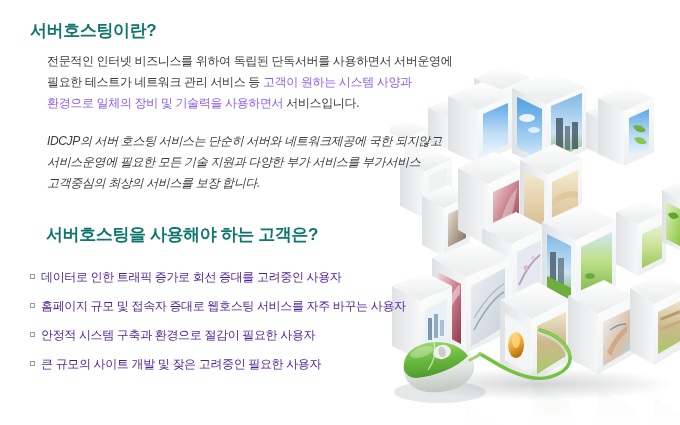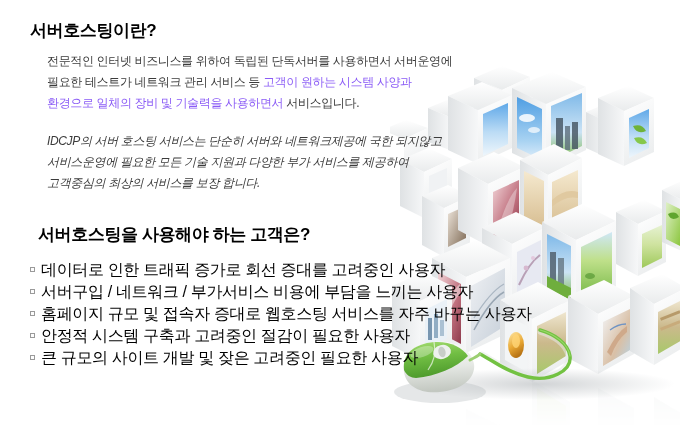--- a/index.html
+++ b/index.html
@@ -27,30 +27,30 @@
   
   .text-col {
     position: absolute;
     left: 30px;
     top: 0;
     width: 420px;
     z-index: 5;
   }
 
   .heading {
-    color: #000000;
+    color: #0f766e;
     font-size: 17px;
     font-weight: bold;
     letter-spacing: -0.4px;
     line-height: 1.2;
     white-space: nowrap;
   }
 
   #heading-1 { position: absolute; left: 0; top: 21px; }
-  #heading-2 { position: absolute; left: 8px; top: 225px; }
+  #heading-2 { position: absolute; left: 16px; top: 225px; }
 
   .para {
     position: absolute;
     left: 17px;
     font-size: 12px;
     color: #3b3b3b;
     line-height: 21px;
     letter-spacing: -0.35px;
     white-space: nowrap;
   }
@@ -64,25 +64,26 @@
   #bullet-list {
     position: absolute;
     left: 0;
     top: 259px;
     list-style: none;
   }
 
   #bullet-list li {
     position: relative;
     padding-left: 11px;
-    font-size: 16px;
-    color: #000000;
+    font-size: 12px;
+    color: #4c1d95;
     line-height: 22px;
     letter-spacing: -0.35px;
     white-space: nowrap;
+    margin-top: 7px;
   }
 
   .bullet-mark {
     position: absolute;
     left: 0;
     top: 8px;
     width: 5px;
     height: 5px;
     border: 1px solid #9a9a9a;
     background: #fdfdfd;
@@ -426,42 +427,41 @@
       <span class="line">
         <span>필요한 테스트가 네트워크 관리 서비스 등 </span><span class="hl">고객이 원하는 시스템 사양과</span>
       </span>
       <span class="line">
         <span class="hl">환경으로 일체의 장비 및 기술력을 사용하면서</span><span> 서비스입니다.</span>
       </span>
     </div>
 
     <div class="para" id="para-2">
       <span class="line">IDCJP의 서버 호스팅 서비스는 단순히 서버와 네트워크제공에 국한 되지않고</span>
-      <span class="line">서비스운영에 필요한 모든 기술 지원과 다양한 부가 서비스를 제공하여</span>
+      <span class="line">서비스운영에 필요한 모든 기술 지원과 다양한 부가 서비스를 부가서비스</span>
       <span class="line">고객중심의 최상의 서비스를 보장 합니다.</span>
     </div>
 
     <h2 class="heading" id="heading-2">서버호스팅을 사용해야 하는 고객은?</h2>
 
     <ul id="bullet-list">
       <li>
         <span class="bullet-mark"></span>
         <span>데이터로 인한 트래픽 증가로 회선 증대를 고려중인 사용자</span>
       </li>
       <li>
         <span class="bullet-mark"></span>
-        <span>서버구입 / 네트워크 / 부가서비스 비용에 부담을 느끼는 사용자</span>
       </li>
       <li>
         <span class="bullet-mark"></span>
         <span>홈페이지 규모 및 접속자 증대로 웹호스팅 서비스를 자주 바꾸는 사용자</span>
       </li>
       <li>
         <span class="bullet-mark"></span>
-        <span>안정적 시스템 구축과 고려중인 절감이 필요한 사용자</span>
+        <span>안정적 시스템 구축과 환경으로 절감이 필요한 사용자</span>
       </li>
       <li>
         <span class="bullet-mark"></span>
         <span>큰 규모의 사이트 개발 및 잦은 고려중인 필요한 사용자</span>
       </li>
     </ul>
 
   </div>
 </div>
 

